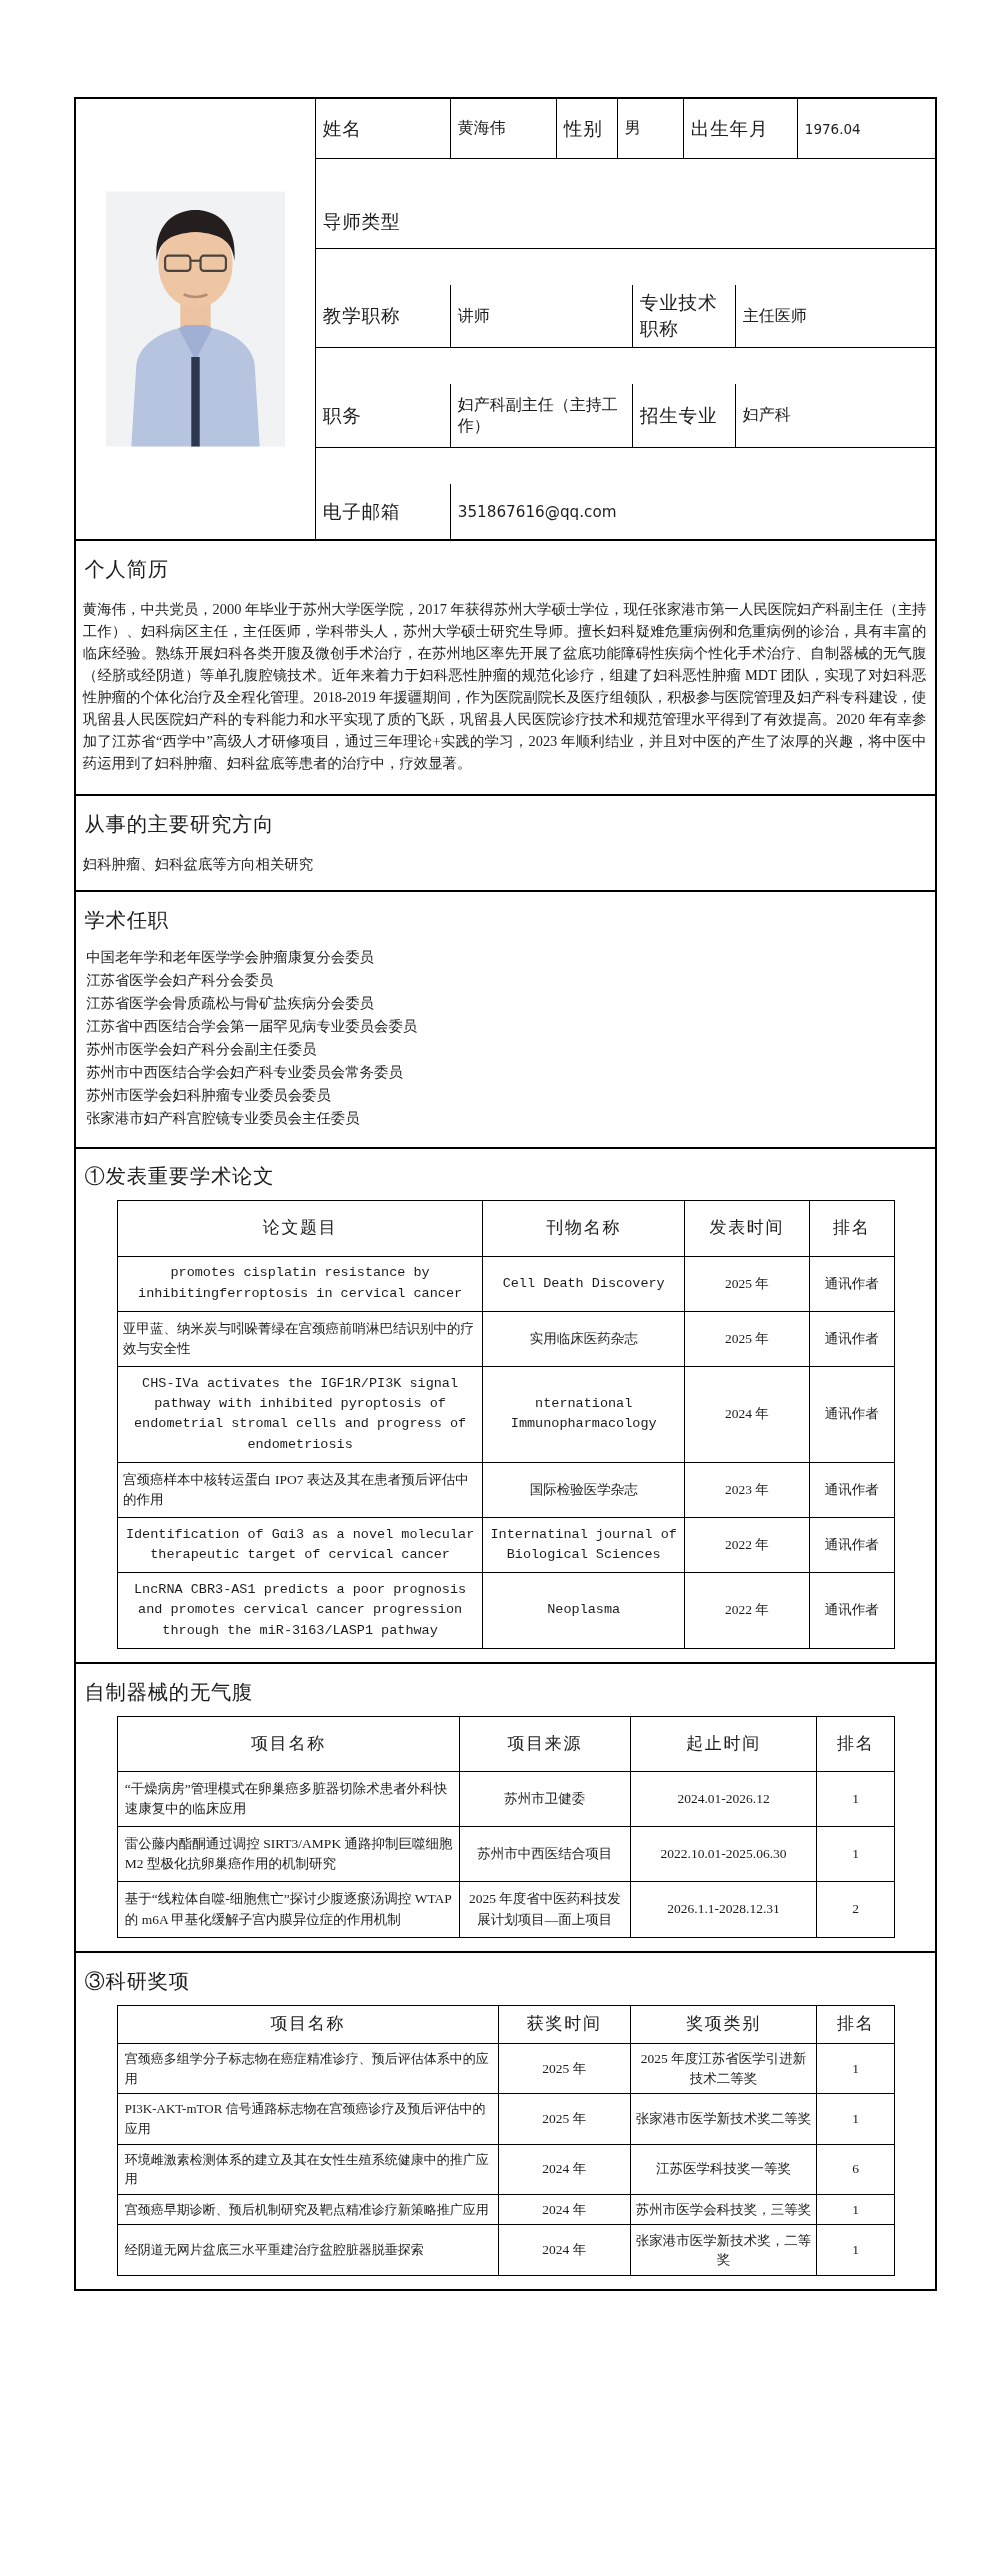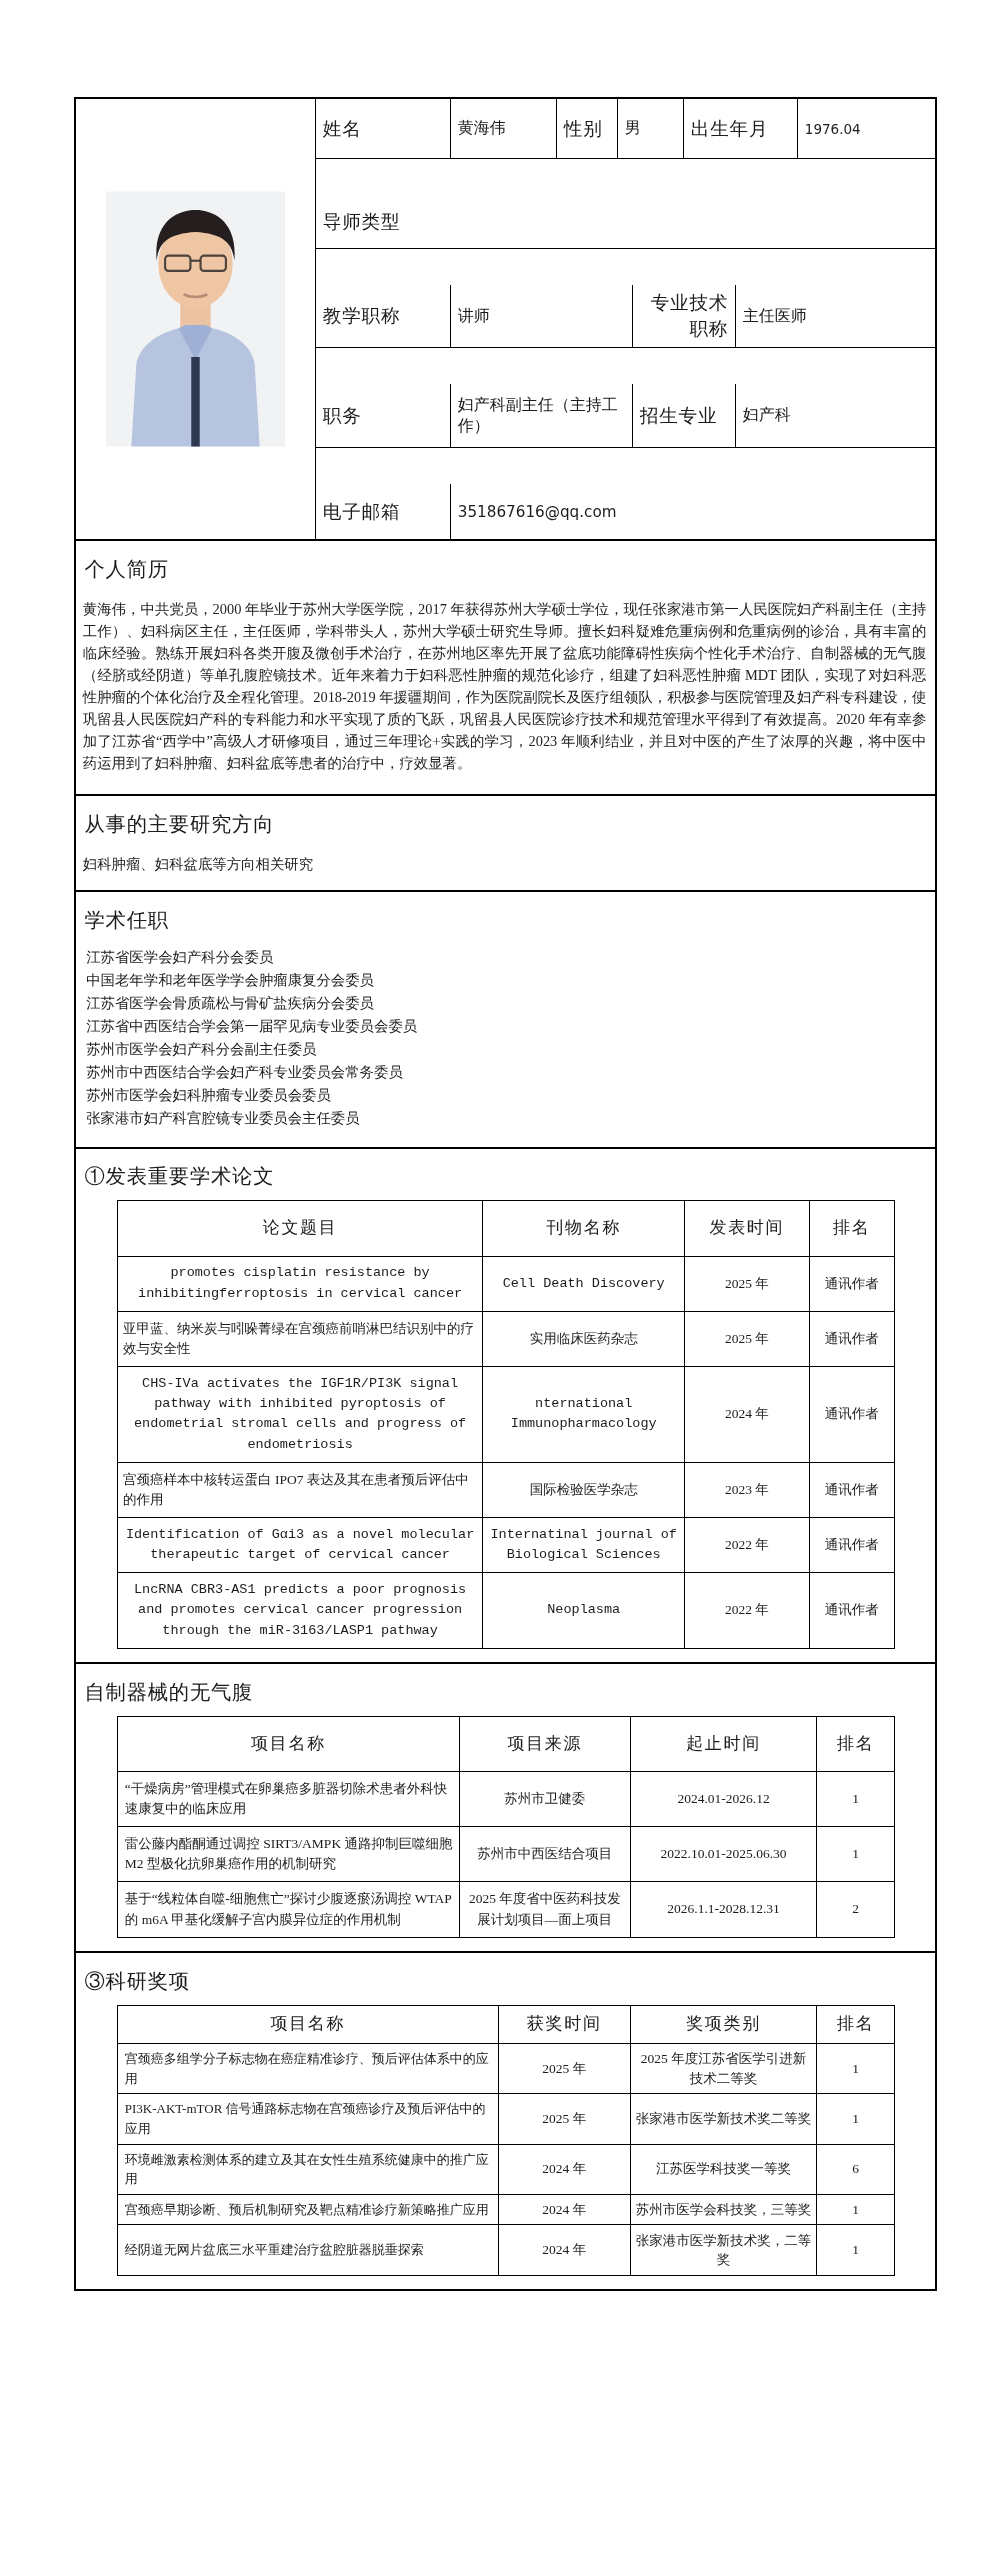--- a/index.html
+++ b/index.html
@@ -10,21 +10,21 @@
   .photo-cell{width:239px;flex:0 0 239px;display:flex;align-items:center;justify-content:center;}
   .info-rows{flex:1;display:flex;flex-direction:column;border-left:1.7px solid #000;gap:36px;}
   .irow{display:flex;border-bottom:1.7px solid #000;}
   .irow:last-child{border-bottom:none;}
   .cell{padding:5.1px 6.8px;display:flex;align-items:center;border-left:1.7px solid #000;box-sizing:border-box;}
   .irow .cell:first-child{border-left:none;}
   .lbl{font-size:18.6px;letter-spacing:0.8px;}
   .val{font-size:16px;}
   .val-sans{font-family:"DejaVu Sans","Liberation Sans",sans-serif;font-size:13.5px;}
   .email-sans{font-family:"DejaVu Sans","Liberation Sans",sans-serif;font-size:15.2px;}
-  .r1{min-height:59px;} .r2{min-height:53px;text-align:center;} .r3{min-height:54px;text-align:right;} .r4{min-height:63px;} .r5{min-height:55px;}
+  .r1{min-height:59px;} .r2{min-height:53px;text-align:center;} .r3{min-height:54px;} .r4{min-height:63px;} .r5{min-height:55px;}
   .w-l1{width:134px;flex:0 0 134px;} .w-v1a{width:106px;flex:0 0 106px;} .w-sex{width:61px;flex:0 0 61px;}
   .w-sexv{width:66px;flex:0 0 66px;} .w-birth{width:114px;flex:0 0 114px;} .w-birthv{flex:1;}
   .w-v-wide{flex:1;}
   .w-v1{width:182px;flex:0 0 182px;} .w-l2{width:103px;flex:0 0 103px;} .w-v2{flex:1;}
   
   .section{border-bottom:2.5px solid #000;}
   .section:last-child{border-bottom:none;}
   .sec-title{font-size:20.3px;letter-spacing:0.8px;padding:13.5px 10.2px 5.1px 8.5px;}
   .sec-body{font-size:14.4px;line-height:22px;padding:10.2px 8.5px 20.3px 6.8px;text-align:justify;}
   .list-item{font-size:14.4px;line-height:23px;padding:0 8.5px;}
@@ -108,22 +108,22 @@
   </div>
 
   <div class="section">
     <div class="sec-title">从事的主要研究方向</div>
     <div class="sec-body" style="padding-bottom:15.2px;">妇科肿瘤、妇科盆底等方向相关研究</div>
   </div>
 
   <div class="section">
     <div class="sec-title">学术任职</div>
     <div class="list-wrap">
+      <div class="list-item">中国老年学和老年医学学会肿瘤康复分会委员</div>
       <div class="list-item">江苏省医学会妇产科分会委员</div>
-      <div class="list-item">中国老年学和老年医学学会肿瘤康复分会委员</div>
       <div class="list-item">江苏省医学会骨质疏松与骨矿盐疾病分会委员</div>
       <div class="list-item">江苏省中西医结合学会第一届罕见病专业委员会委员</div>
       <div class="list-item">苏州市医学会妇产科分会副主任委员</div>
       <div class="list-item">苏州市中西医结合学会妇产科专业委员会常务委员</div>
       <div class="list-item">苏州市医学会妇科肿瘤专业委员会委员</div>
       <div class="list-item">张家港市妇产科宫腔镜专业委员会主任委员</div>
     </div>
   </div>
 
   <div class="section">

